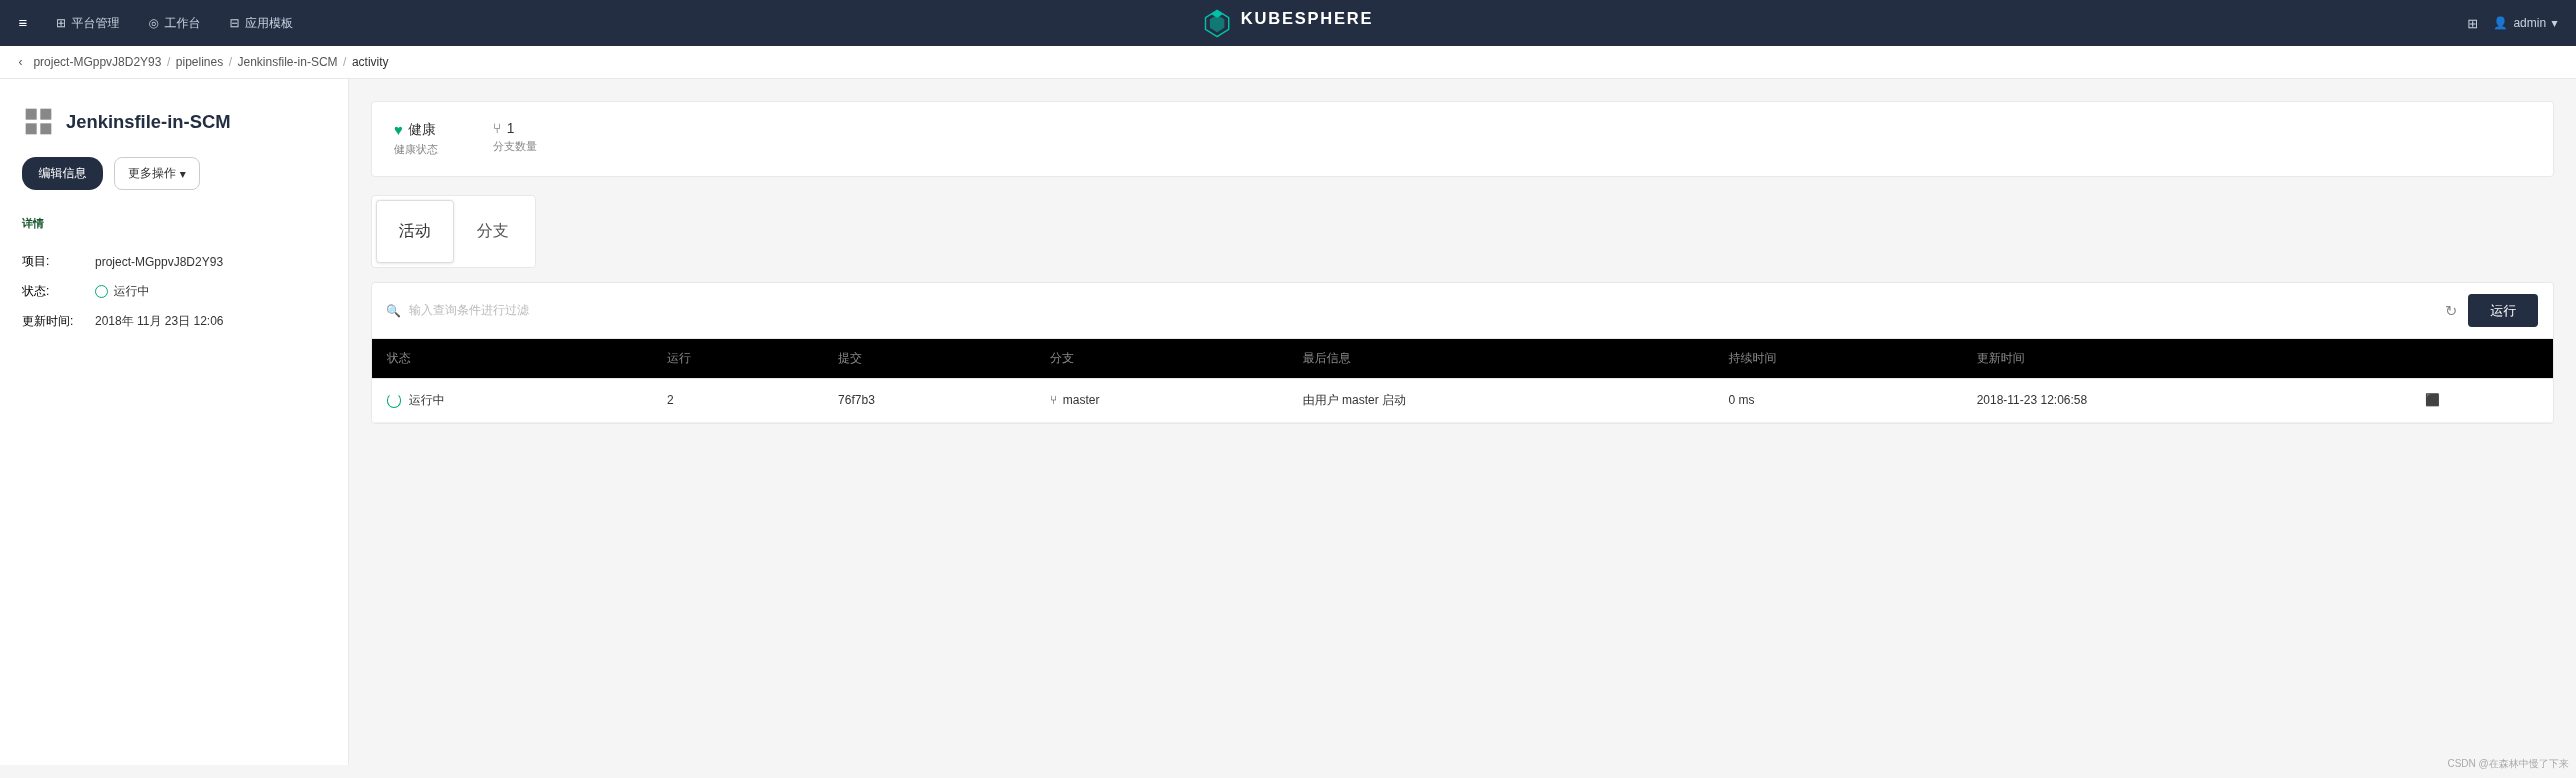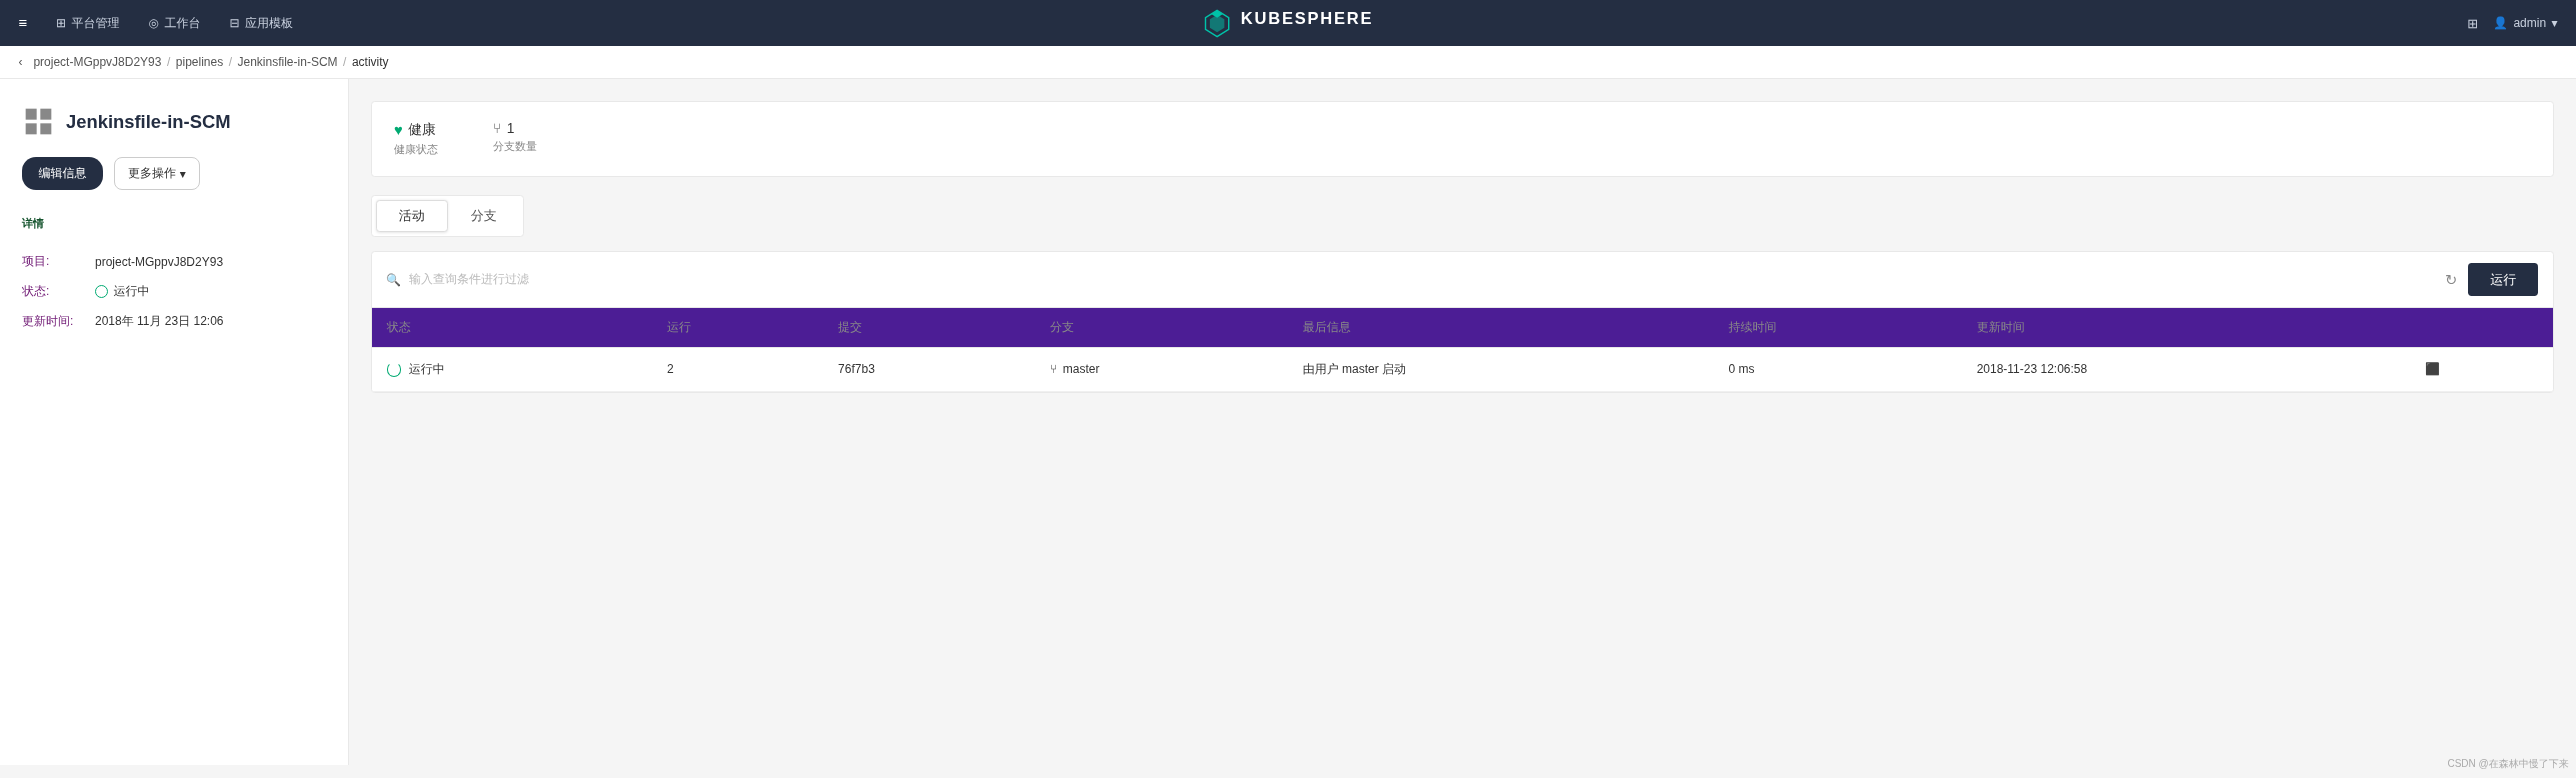--- a/index.html
+++ b/index.html
@@ -139,21 +139,21 @@
       margin-bottom: 14.7px;
       padding-bottom: 7.3px;
     }
     .detail-row {
       display: flex;
       align-items: center;
       margin-bottom: 13px;
       font-size: 12px;
     }
     .detail-label {
-      color: #701a75;
+      color: #000000;
       width: 73px;
       flex-shrink: 0;
     }
     .detail-value {
       color: #333;
       display: flex;
       align-items: center;
       gap: 5.5px;
     }
     .status-circle {
@@ -218,24 +218,24 @@
       display: flex;
       gap: 0;
       margin-bottom: 14.7px;
       background: #fff;
       border-radius: 3.7px;
       padding: 3.7px;
       width: fit-content;
       border: 0.9px solid #e8e8e8;
     }
     .tab {
-      padding: 6px 22px;
+      padding: 20px 22px;
       cursor: pointer;
       border-radius: 3.7px;
-      font-size: 13px;
+      font-size: 16px;
       color: #555;
       border: 0.9px solid transparent;
     }
     .tab.active {
       background: #fff;
       border: 0.9px solid #ddd;
       color: #333;
       border-radius: 3.7px;
       box-shadow: 0 0.9px 2.8px rgba(0,0,0,0.1);
     }
@@ -289,21 +289,21 @@
       width: 100%;
       border-collapse: collapse;
     }
     .data-table th {
       text-align: left;
       padding: 11px 14.7px;
       font-size: 12px;
       color: #888;
       font-weight: 500;
       border-bottom: 0.9px solid #e8e8e8;
-      background: #4c1d95;
+      background: #000000;
     }
     .data-table td {
       padding: 13px 14.7px;
       font-size: 12px;
       color: #333;
       border-bottom: 0.9px solid #f0f0f0;
     }
     .status-cell {
       display: flex;
       align-items: center;

